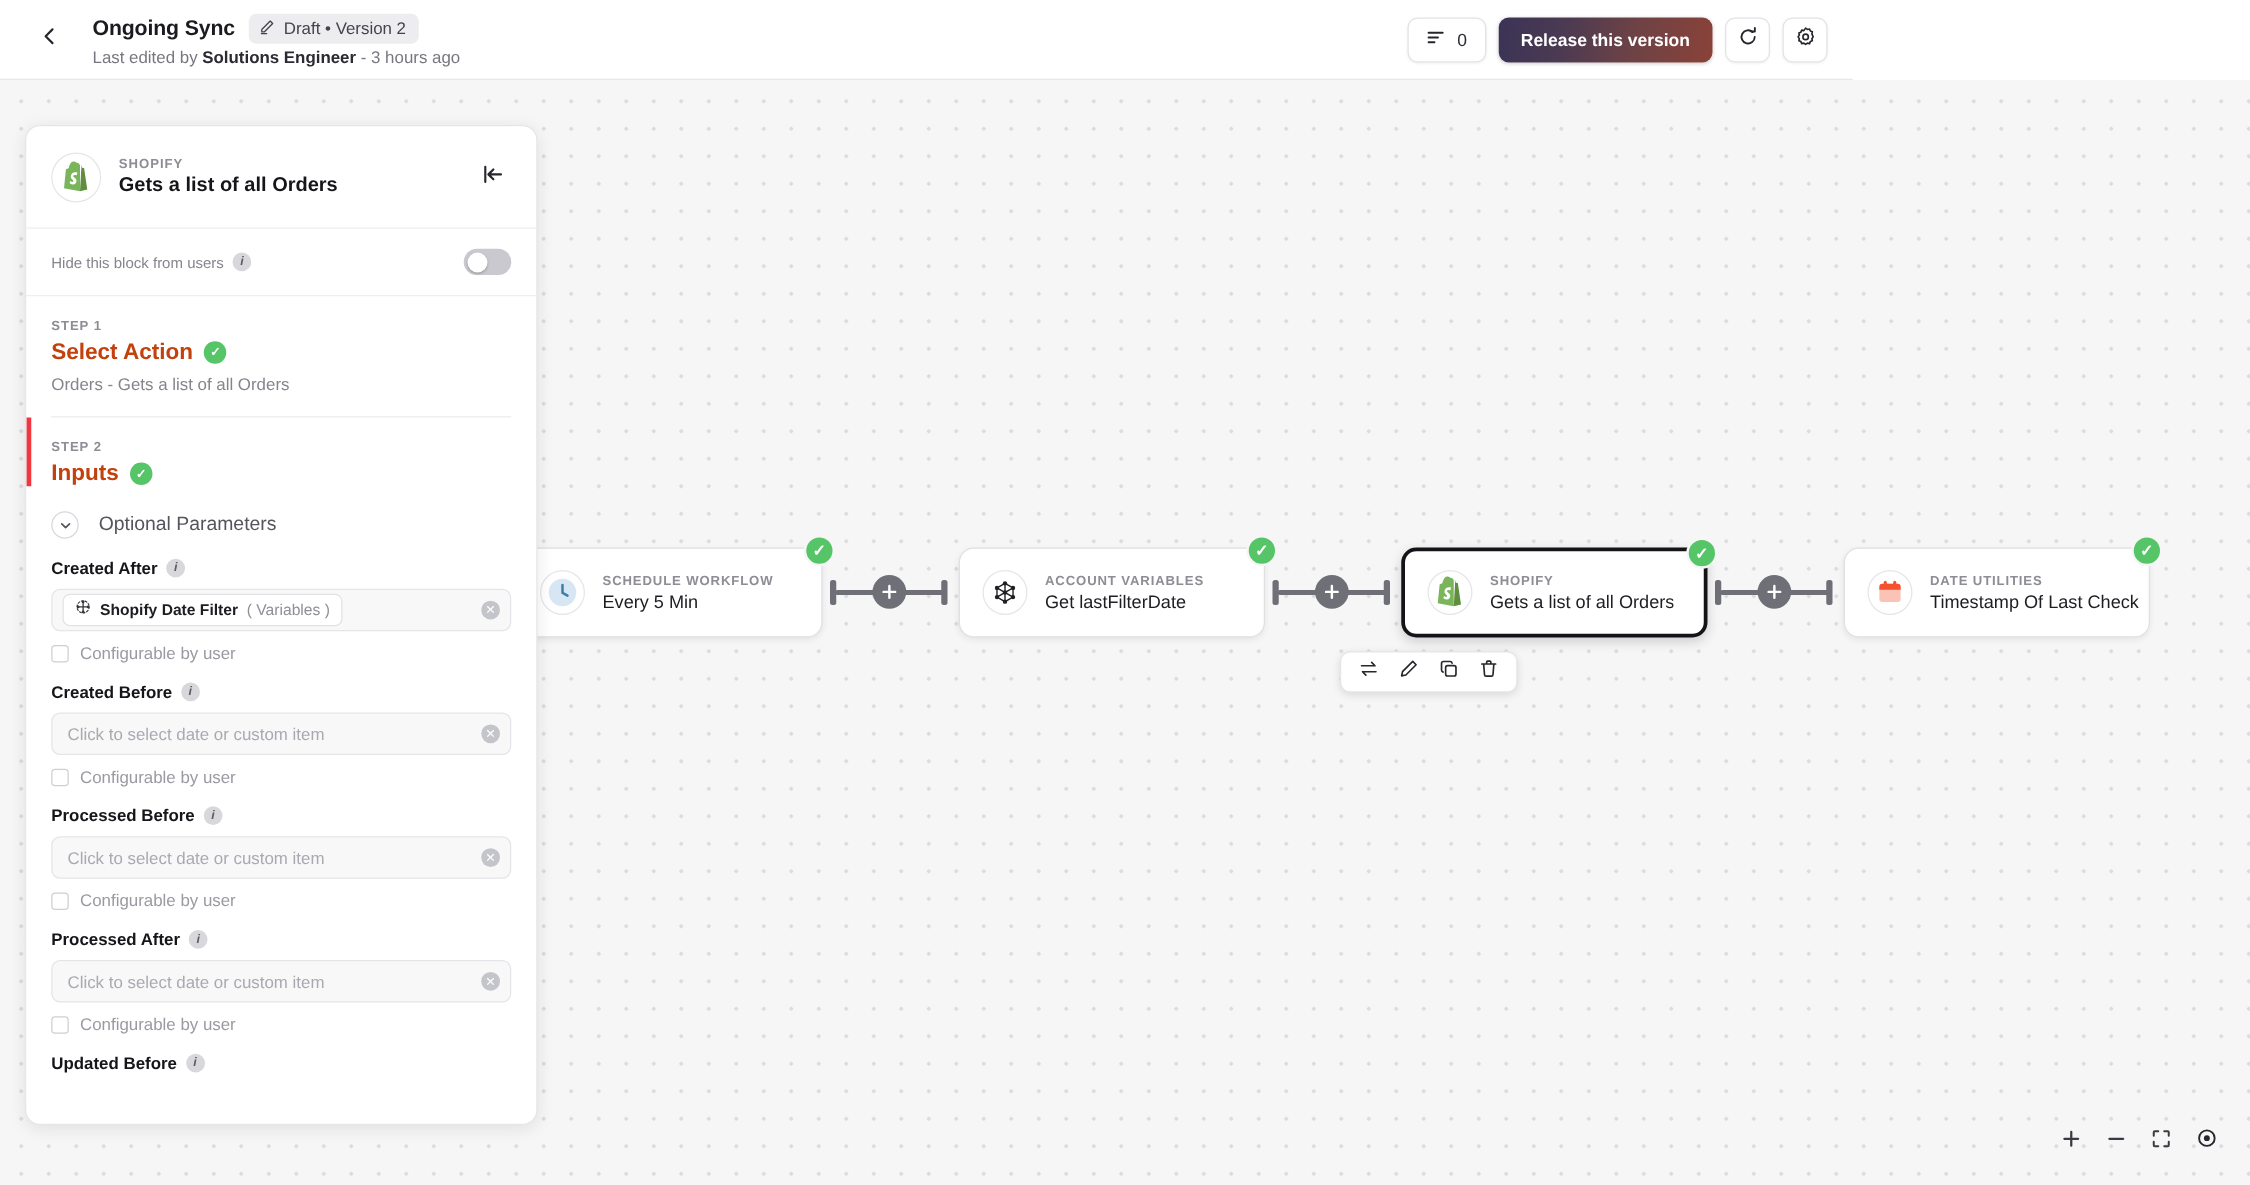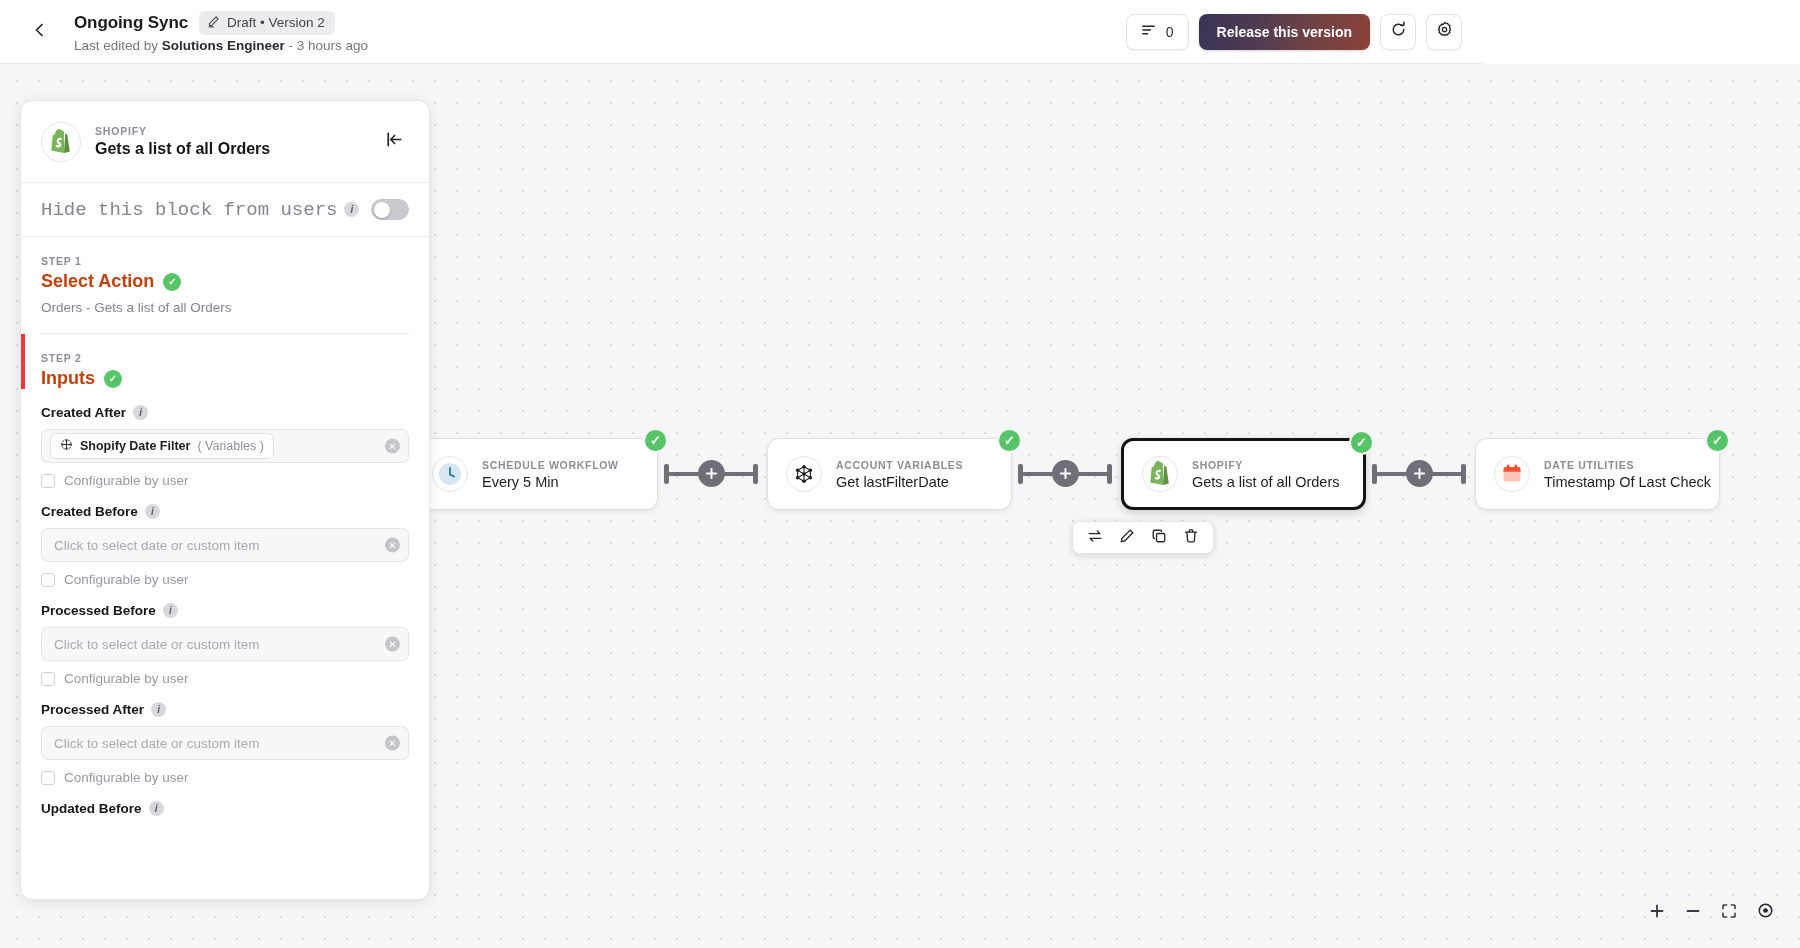--- a/index.html
+++ b/index.html
@@ -191,21 +191,21 @@
   .collapse-btn {
     margin-left: auto; width: 30px; height: 30px;
     display: flex; align-items: center; justify-content: center;
     cursor: pointer; border-radius: 6px; color: #2c2c33;
   }
 
   .sb-hide-row {
     height: 54px; flex: none; display: flex; align-items: center;
     padding: 0 20px; border-bottom: 1px solid #eeeef0;
   }
-  .sb-hide-label { font-size: 19px; color: #85858d; font-family: Liberation Mono, monospace; }
+  .sb-hide-label { font-size: 12px; color: #85858d; }
   .info-dot {
     display: inline-flex; align-items: center; justify-content: center;
     width: 15px; height: 15px; border-radius: 50%;
     background: #d8d8dc; color: #5b5b63;
     font-size: 10px; font-weight: bold; font-style: italic;
     margin-left: 7px; vertical-align: middle; cursor: help;
   }
   .toggle {
     margin-left: auto; width: 38px; height: 21px; border-radius: 11px;
     background: #c9c9cf; position: relative; cursor: pointer;
@@ -557,20 +557,28 @@
 
     <div class="step-block">
       <div class="red-rail"></div>
       <div class="step-kicker">STEP 2</div>
       <div class="step-title-row">
         <span class="step-title">Inputs</span>
         <span class="step-check">✓</span>
       </div>
     </div>
 
+    <div class="opt-row">
+      <span class="chev-circle">
+        <svg width="11" height="11" viewBox="0 0 12 12" fill="none">
+          <path d="M2.6 4.4 6 7.8l3.4-3.4" stroke="#55555d" stroke-width="1.5" stroke-linecap="round" stroke-linejoin="round"></path>
+        </svg>
+      </span>
+      <span class="opt-label">Optional Parameters</span>
+    </div>
 
     <div class="field">
       <div class="field-label-row">
         <span class="field-label">Created After</span>
         <span class="info-dot">i</span>
       </div>
       <div class="field-input">
         <span class="chip">
           <span>
             <svg width="13" height="13" viewBox="0 0 14 14" fill="none">

